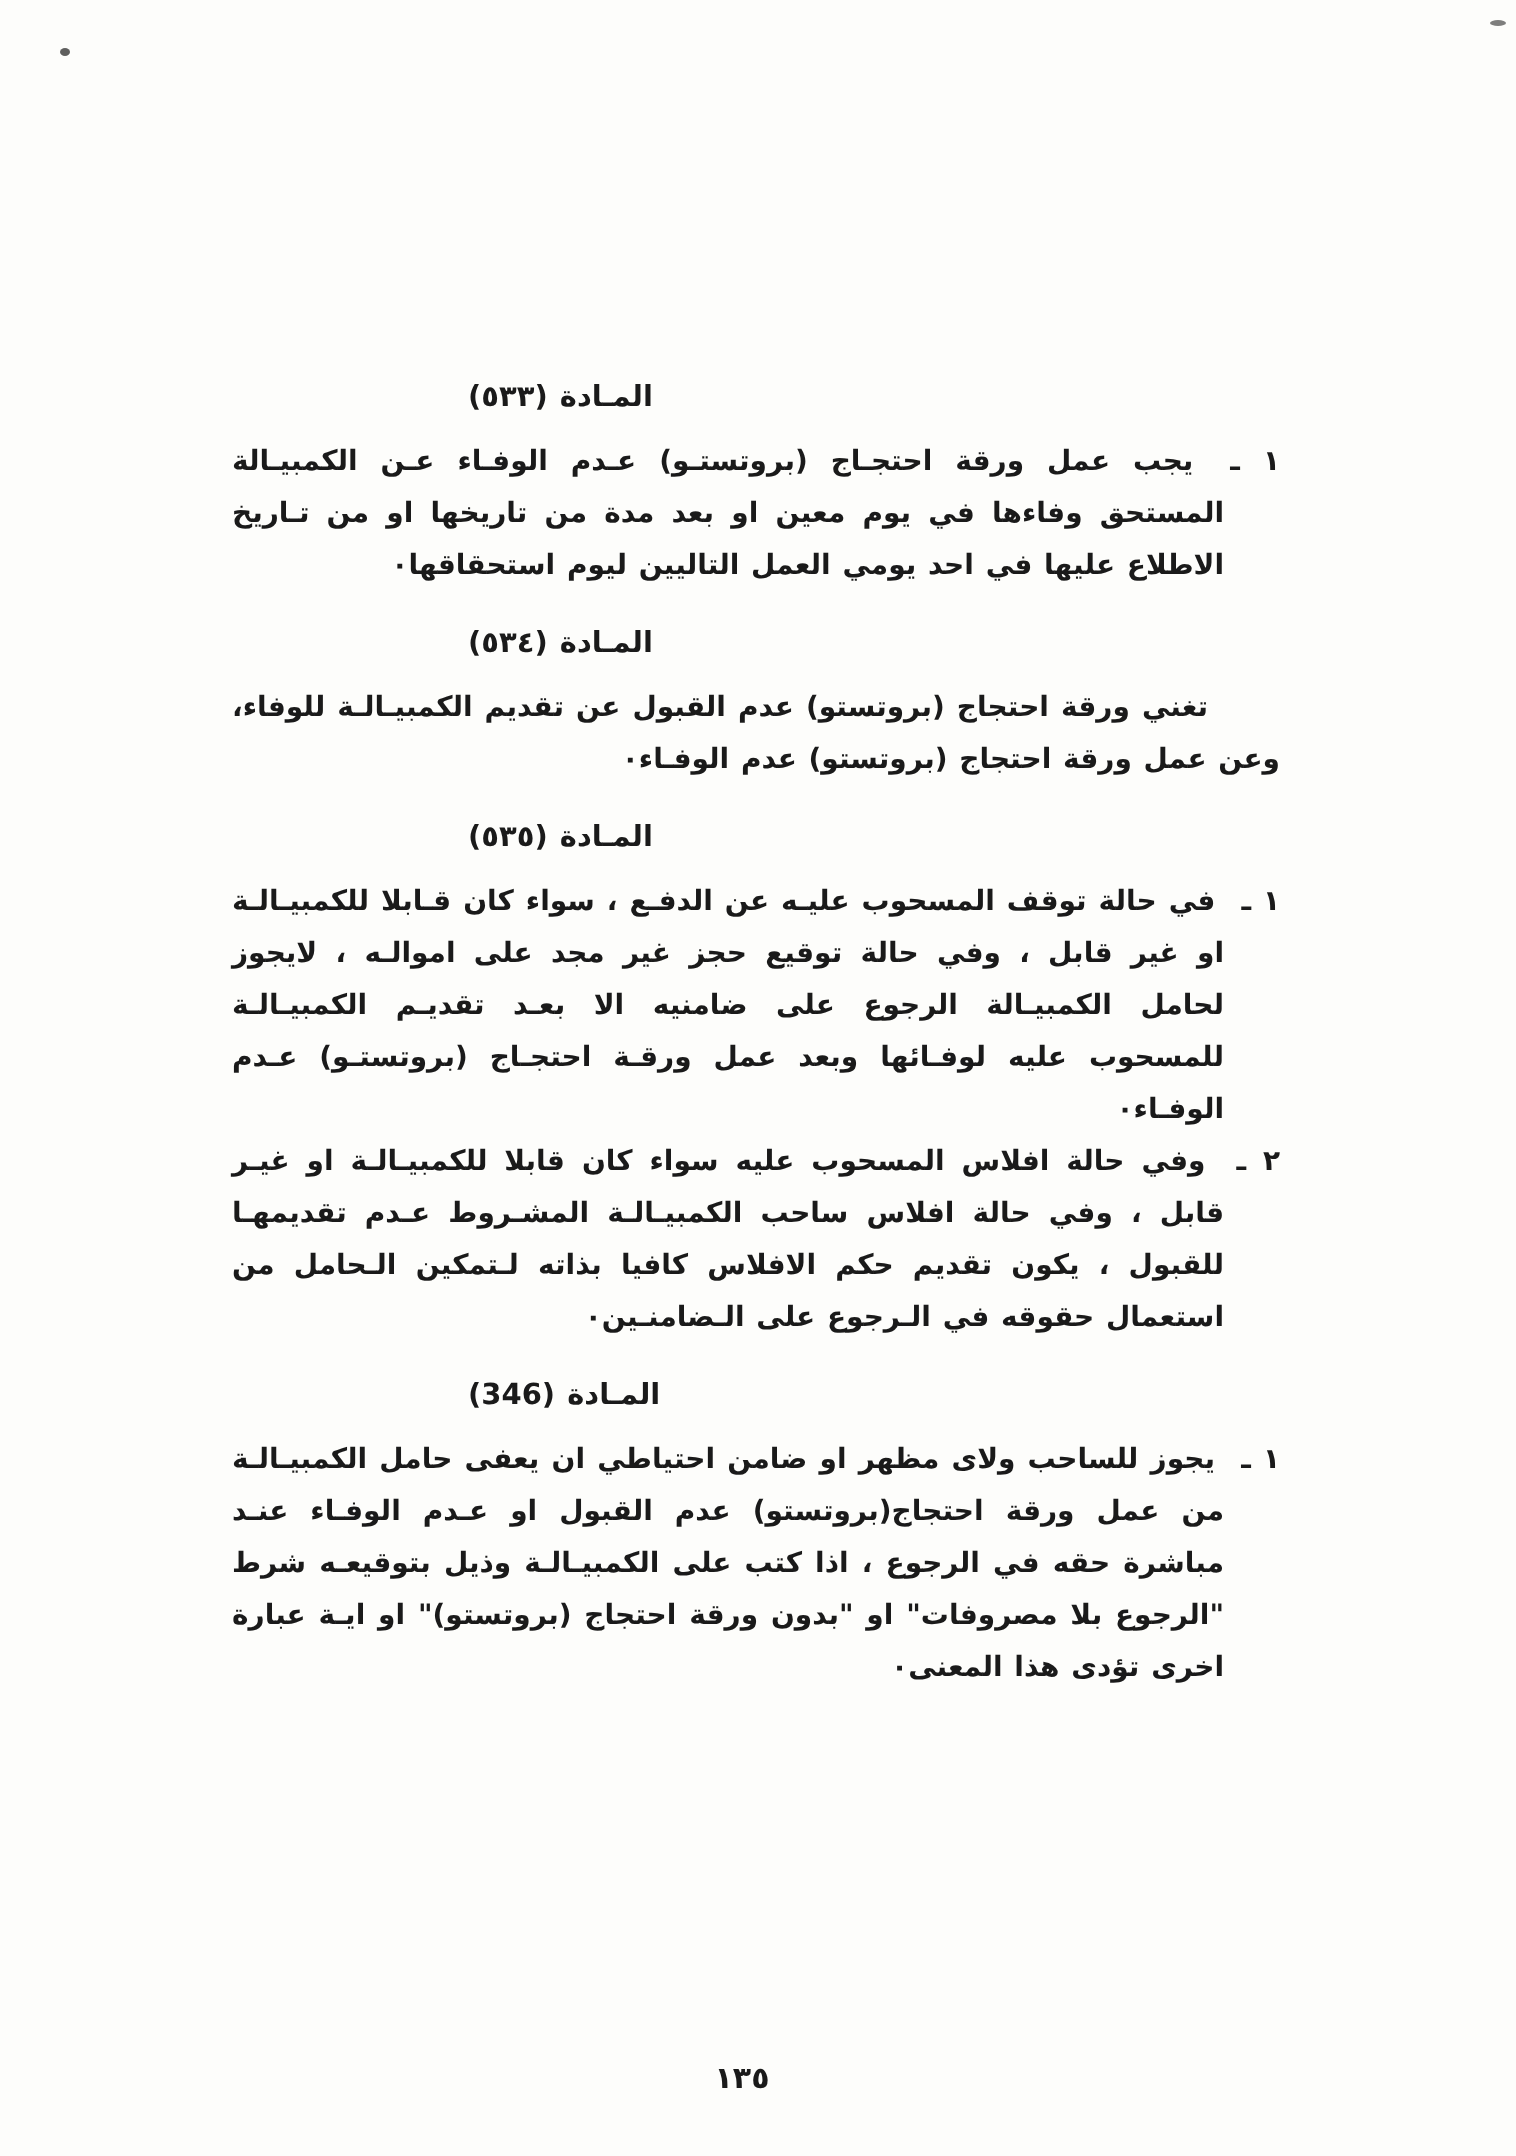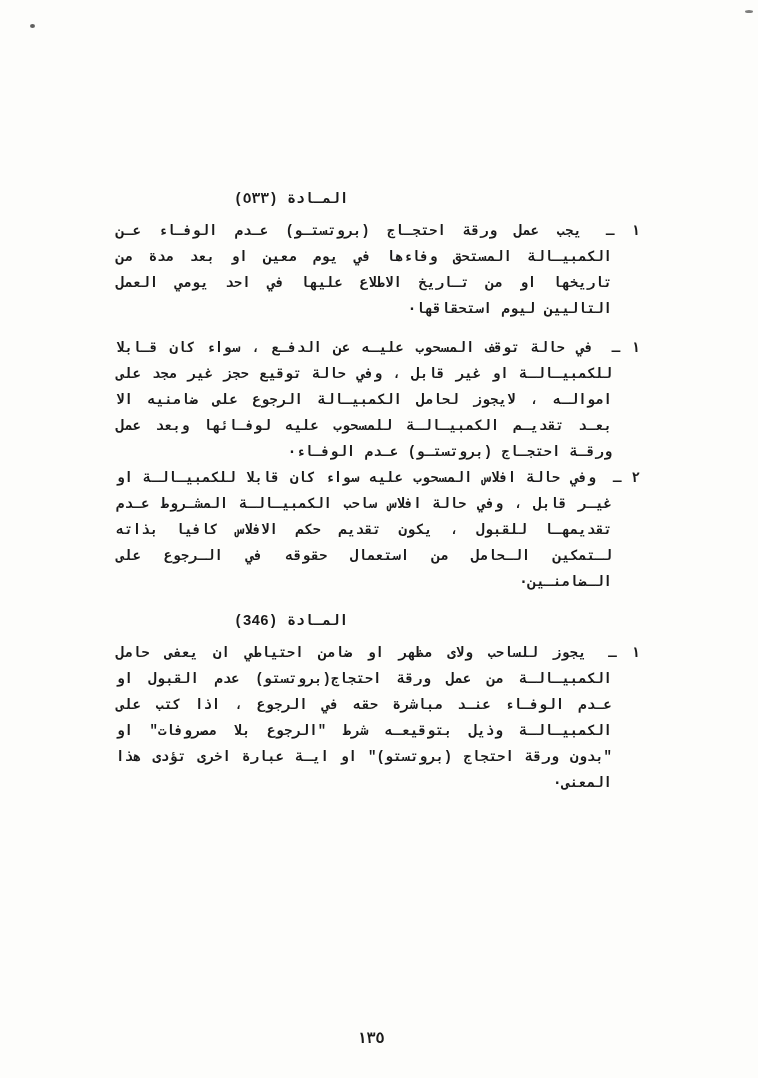--- a/index.html
+++ b/index.html
@@ -1,15 +1,15 @@
 <!DOCTYPE html>
 <html lang="ar"><head>
 <meta charset="utf-8">
 <style>
-  * { margin: 0; padding: 0; box-sizing: border-box; font-family: Liberation Mono, monospace; }
+  * { margin: 0; padding: 0; box-sizing: border-box; }
   html, body { background: #ffffff; }
   .page {
     position: relative;
     width: 758px;
     height: 1078px;
     background: #fdfdfb;
     overflow: hidden;
     font-family: "DejaVu Sans", sans-serif;
     color: #1a1a1a;
   }
@@ -69,22 +69,29 @@
   <div class="content" dir="rtl">
 
     <section class="article">
       <h2 class="article-heading">المـادة (٥٣٣)</h2>
       <p class="clause">
         <span class="marker">١ ـ</span>
         <span class="clause-text">يجب عمل ورقة احتجـاج (بروتستـو) عـدم الوفـاء عـن الكمبيـالة المستحق وفاءها في يوم معين او بعد مدة من تاريخها او من تـاريخ الاطلاع عليها في احد يومي العمل التاليين ليوم استحقاقها٠</span>
       </p>
     </section>
 
+    <section class="article">
+      <h2 class="article-heading">المـادة (٥٣٤)</h2>
+      <p class="clause no-marker">
+        <span class="clause-text">تغني ورقة احتجاج (بروتستو) عدم القبول عن تقديم الكمبيـالـة للوفاء، وعن عمل ورقة احتجاج (بروتستو) عدم الوفـاء٠</span>
+      </p>
+    </section>
 
     <section class="article">
+      <h2 class="article-heading">المـادة (٥٣٥)</h2>
       <p class="clause">
         <span class="marker">١ ـ</span>
         <span class="clause-text">في حالة توقف المسحوب عليـه عن الدفـع ، سواء كان قـابلا للكمبيـالـة او غير قابل ، وفي حالة توقيع حجز غير مجد على اموالـه ، لايجوز لحامل الكمبيـالة الرجوع على ضامنيه الا بعـد تقديـم الكمبيـالـة للمسحوب عليه لوفـائها وبعد عمل ورقـة احتجـاج (بروتستـو) عـدم الوفـاء٠</span>
       </p>
       <p class="clause">
         <span class="marker">٢ ـ</span>
         <span class="clause-text">وفي حالة افلاس المسحوب عليه سواء كان قابلا للكمبيـالـة او غيـر قابل ، وفي حالة افلاس ساحب الكمبيـالـة المشـروط عـدم تقديمهـا للقبول ، يكون تقديم حكم الافلاس كافيا بذاته لـتمكين الـحامل من استعمال حقوقه في الـرجوع على الـضامنـين٠</span>
       </p>
     </section>
 

